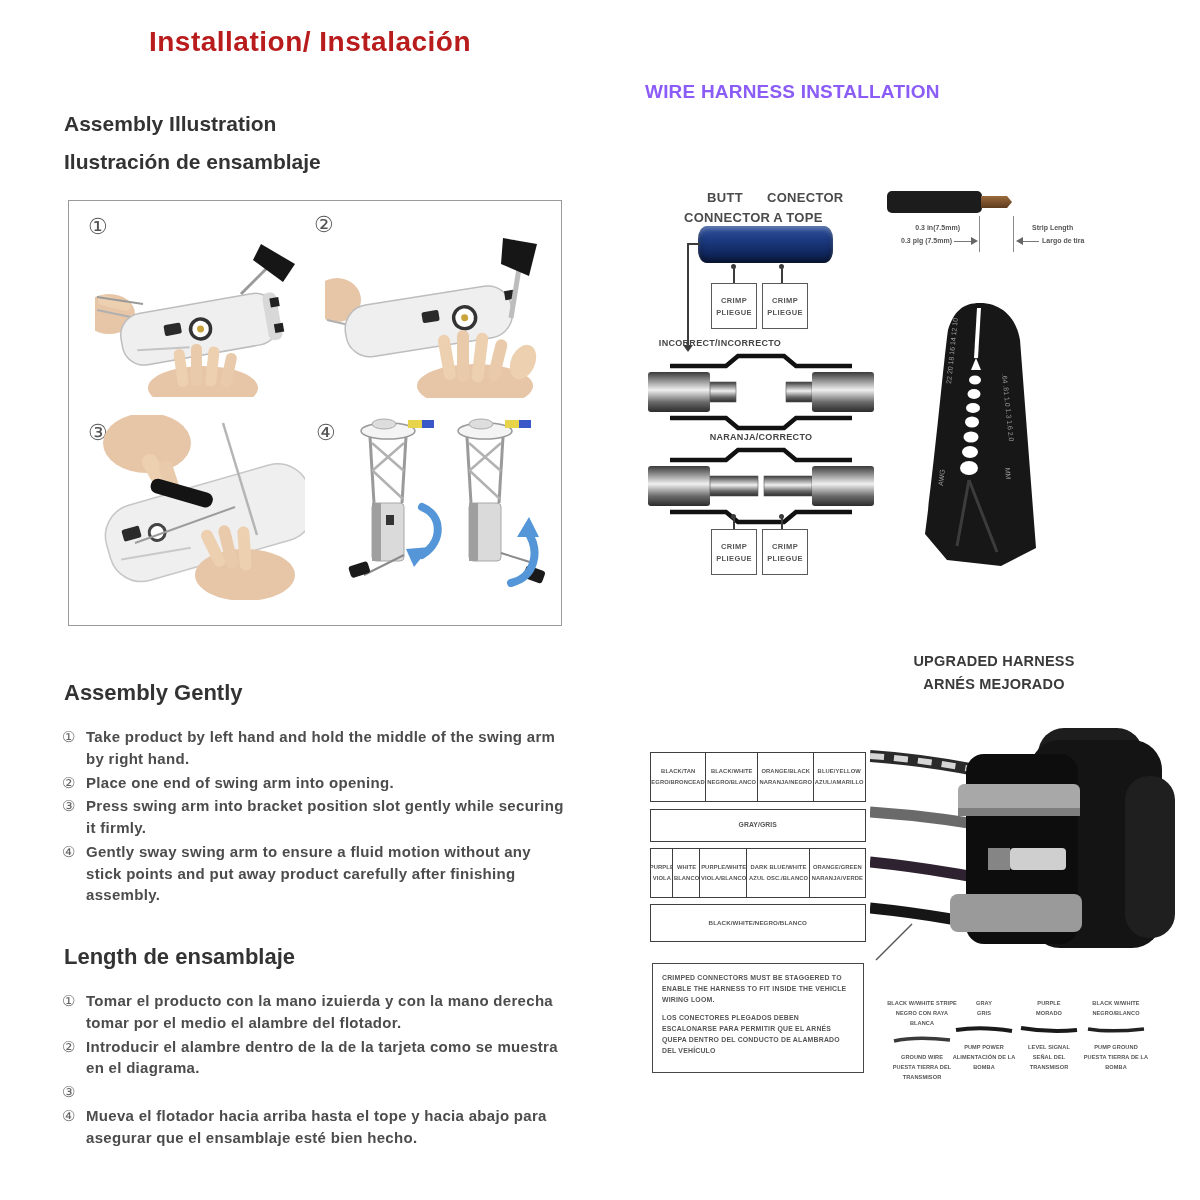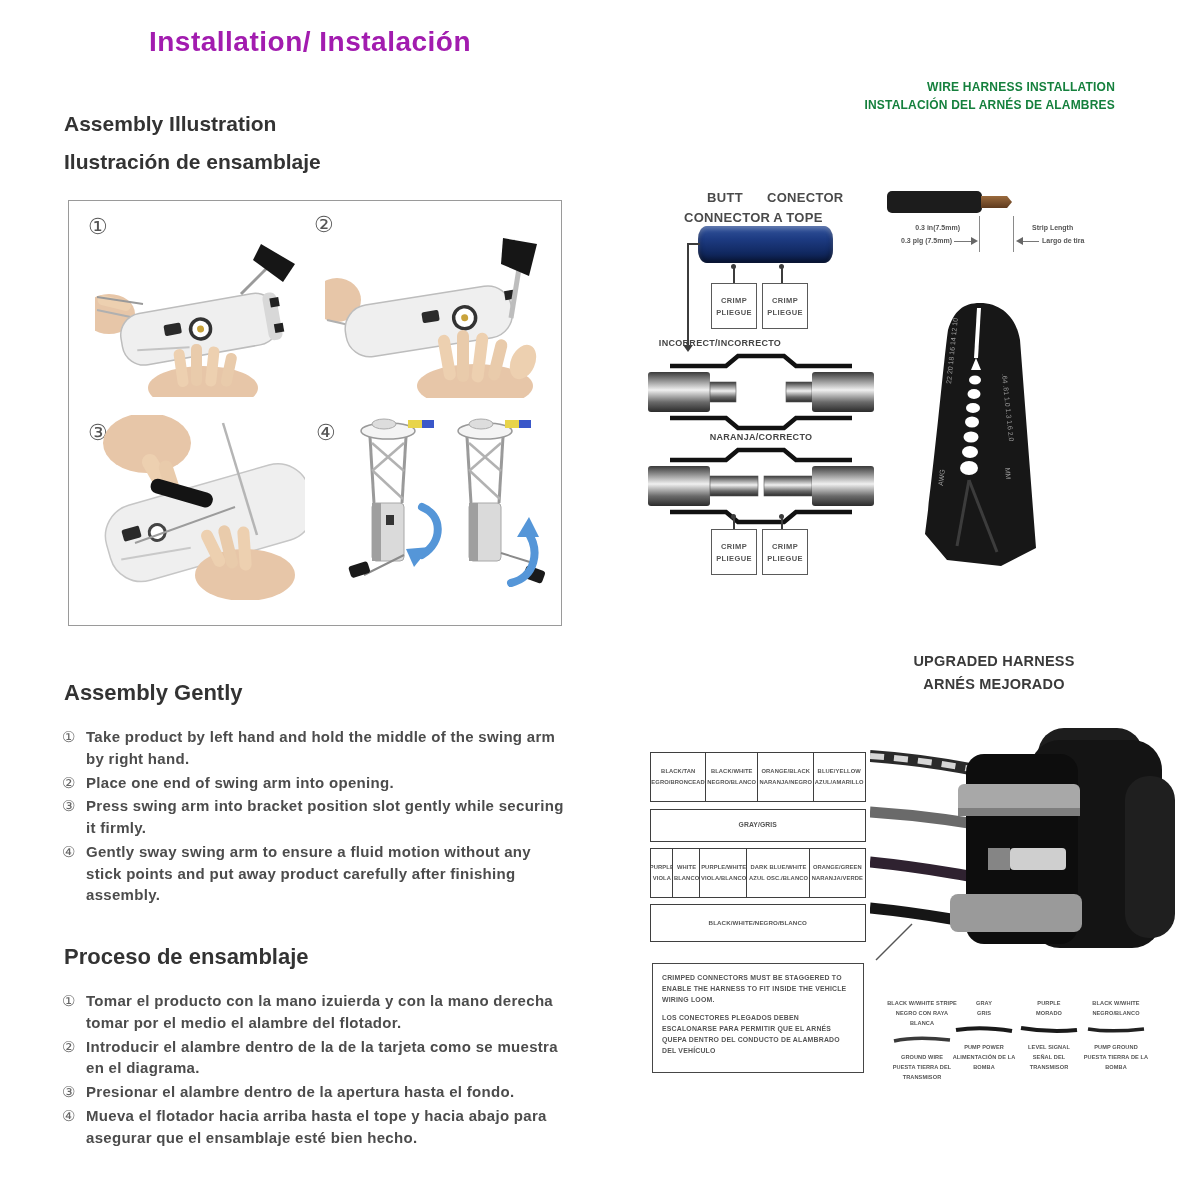--- a/index.html
+++ b/index.html
@@ -1,21 +1,21 @@
 <!DOCTYPE html>
 <html><head>
 <meta charset="utf-8">
 <style>
   html,body{margin:0;padding:0;background:#fff;}
   .page{position:relative;width:1200px;height:1200px;background:#ffffff;overflow:hidden;
         font-family:"Liberation Sans",sans-serif;color:#3d3d3d;}
   .abs{position:absolute;}
-  .doc-title{font-size:28px;font-weight:700;color:#a21caf;text-align:center;letter-spacing:0.5px;}
+  .doc-title{font-size:28px;font-weight:700;color:#b91c1c;text-align:center;letter-spacing:0.5px;}
   .h2{font-size:21px;font-weight:700;color:#333;}
-  .rhead{font-size:12px;font-weight:700;color:#15803d;text-align:right;line-height:1.5;letter-spacing:0.2px;}
+  .rhead{font-size:19px;font-weight:700;color:#8b5cf6;text-align:left;line-height:1.5;letter-spacing:0.2px;}
   .fig-box{border:1px solid #9a9a9a;background:#fff;}
   .stepnum{font-size:22px;color:#555;font-weight:400;}
   .steps{display:flex;flex-direction:column;gap:2px;}
   .step{display:flex;gap:5px;font-size:15px;line-height:1.45;font-weight:700;color:#4c4c4c;letter-spacing:0.3px;}
   .step .n{flex:0 0 19px;font-weight:400;color:#666;}
   .tinylabel{font-size:13px;font-weight:700;color:#4a4a4a;text-align:center;line-height:1.55;letter-spacing:0.3px;}
   .blue-connector{background:linear-gradient(180deg,#33549c 0%,#1d3b82 35%,#122a63 70%,#0c1f4e 100%);
         border-radius:9px/13px;box-shadow:inset 0 3px 4px rgba(255,255,255,.25), inset 0 -4px 6px rgba(0,0,0,.45);}
   .crimp-box{border:1.5px solid #5a5a5a;display:flex;flex-direction:column;align-items:center;justify-content:center;
         gap:3px;font-size:7.5px;font-weight:700;color:#555;letter-spacing:0.4px;background:#fff;}
@@ -175,43 +175,41 @@
     <div class="step">
         <span class="n">③</span>
         <span>Press swing arm into bracket position slot gently while securing it firmly.</span>
       </div>
     <div class="step">
         <span class="n">④</span>
         <span>Gently sway swing arm to ensure a fluid motion without any stick points and put away product carefully after finishing assembly.</span>
       </div>
   </div>
 
-  <div class="abs h2" style="left:64px;top:944px;font-size:22px;">Proceso de ensamblaje</div>
+  <div class="abs h2" style="left:64px;top:944px;font-size:22px;">Length de ensamblaje</div>
   <div class="abs steps" style="left:62px;top:990px;width:506px;">
     <div class="step">
         <span class="n">①</span>
         <span>Tomar el producto con la mano izuierda y con la mano derecha tomar por el medio el alambre del flotador.</span>
       </div>
     <div class="step">
         <span class="n">②</span>
         <span>Introducir el alambre dentro de la de la tarjeta como se muestra en el diagrama.</span>
       </div>
     <div class="step">
         <span class="n">③</span>
-        <span>Presionar el alambre dentro de la apertura hasta el fondo.</span>
       </div>
     <div class="step">
         <span class="n">④</span>
         <span>Mueva el flotador hacia arriba hasta el tope y hacia abajo para asegurar que el ensamblaje esté bien hecho.</span>
       </div>
   </div>
 
   <div class="abs rhead" style="left:645px;top:78px;width:470px;">
     <div>WIRE HARNESS INSTALLATION</div>
-    <div>INSTALACIÓN DEL ARNÉS DE ALAMBRES</div>
   </div>
 
   <div class="abs tinylabel" style="left:684px;top:188px;width:82px;">BUTT CONNECTOR</div>
   <div class="abs tinylabel" style="left:767px;top:188px;width:62px;">CONECTOR A TOPE</div>
 
   <div class="abs blue-connector" style="left:698px;top:226px;width:135px;height:37px;"></div>
 
   <div class="abs hline" style="left:687px;top:243px;width:13px;"></div>
   <div class="abs vline" style="left:687px;top:243px;height:102px;"></div>
   <div class="abs tri-down" style="left:683px;top:345px;"></div>

